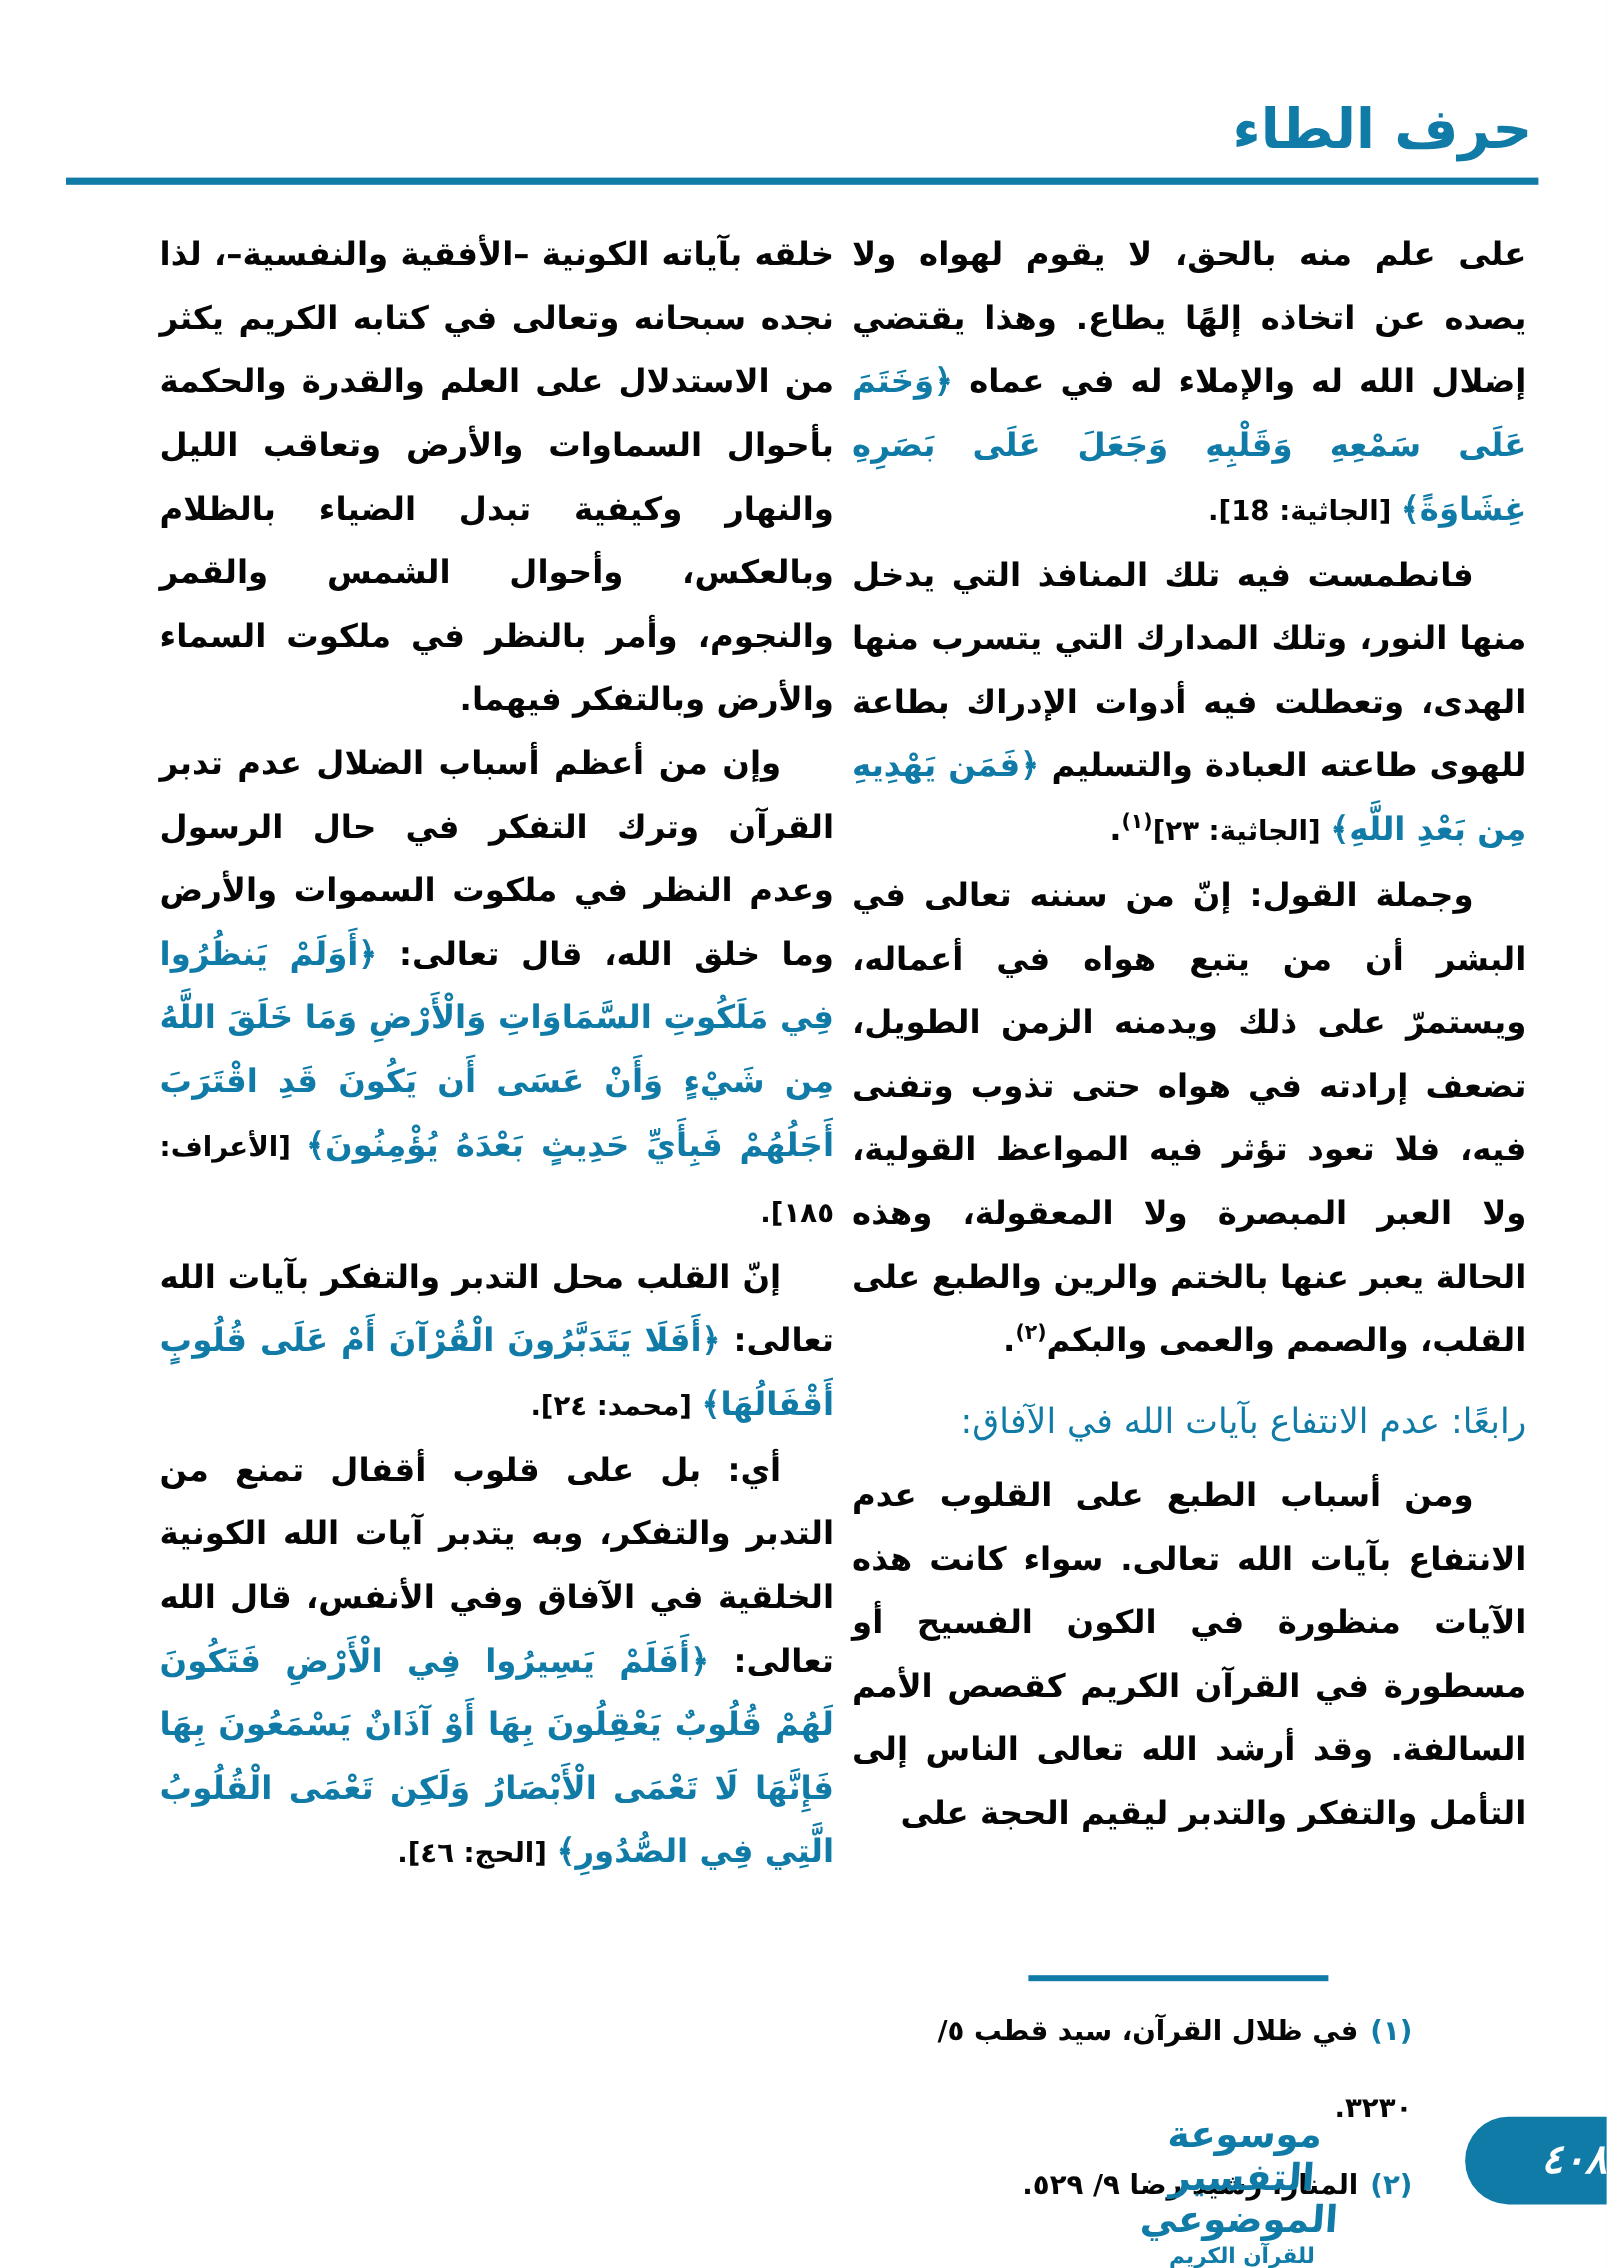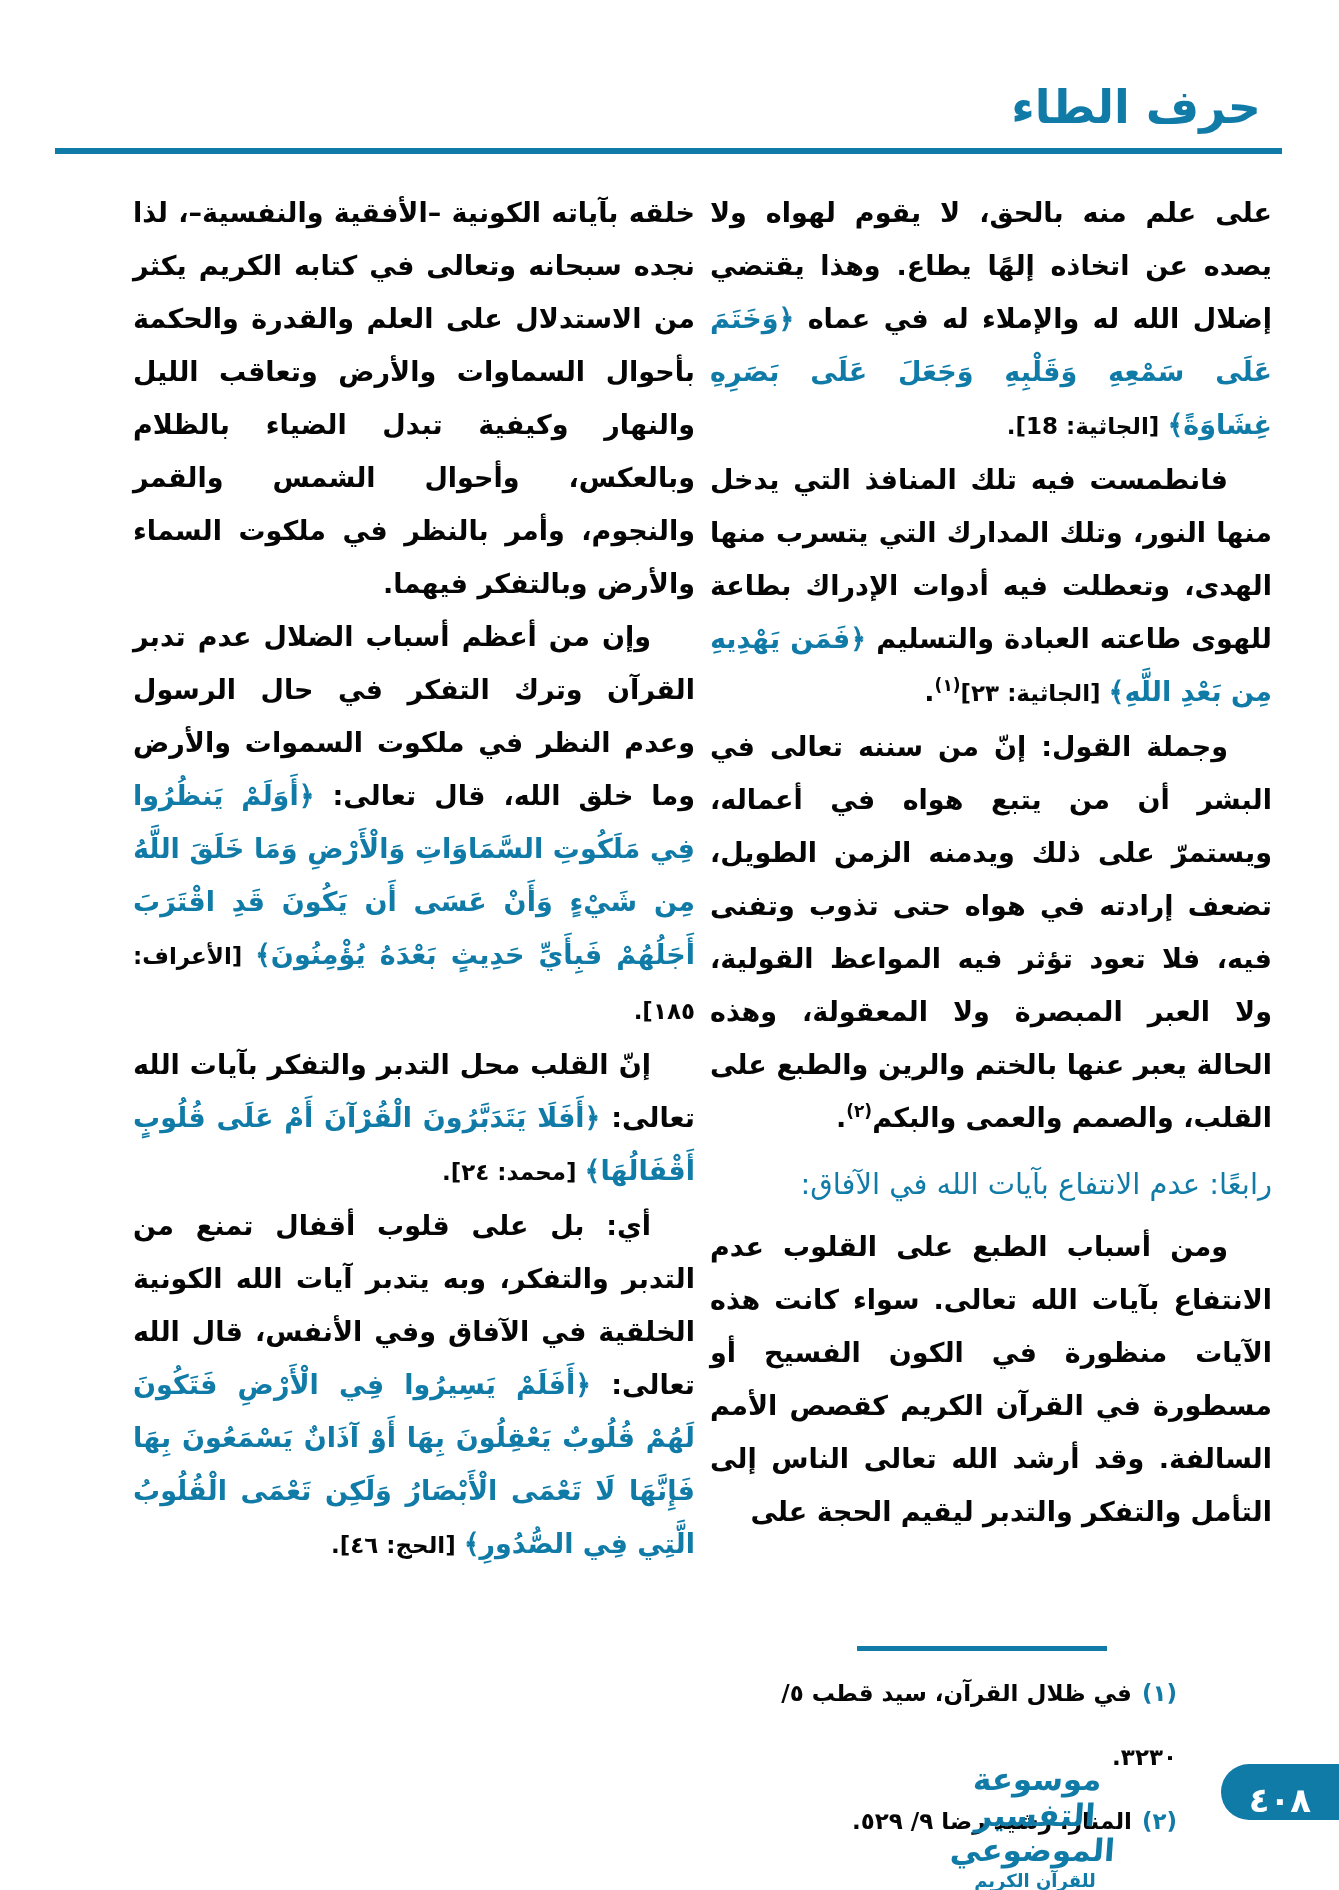--- a/index.html
+++ b/index.html
@@ -15,21 +15,21 @@
     position:relative;
     width:1339px;height:1890px;
     margin:0 auto;
     background:#ffffff;
     overflow:hidden;
     direction:rtl;
   }
   
   .running-head{
     position:absolute;
-    top:84px;right:78px;
+    top:84px;right:62px;
     color:var(--accent);
     font-size:46px;
     font-weight:bold;
     letter-spacing:1px;
     line-height:1;
   }
   .header-rule{
     position:absolute;
     top:148px;left:55px;
     width:1227px;height:6px;
@@ -106,28 +106,28 @@
     transform:skewX(-4deg);
   }
   .logo-line2{
     font-size:18px;
     font-weight:bold;
     margin-top:2px;
   }
   .page-number-badge{
     position:absolute;
     top:1764px;right:0;
-    width:118px;height:56px;
+    width:118px;height:73px;
     background:var(--accent);
     border-radius:36px 0 0 36px;
     color:#ffffff;
     font-size:34px;
     font-weight:bold;
     line-height:72px;
-    text-align:center;
+    font-style:italic;
   }
 </style>
 </head>
 <body>
 
 <div class="page">
 
   <div class="running-head">حرف الطاء</div>
   <div class="header-rule"></div>
 

